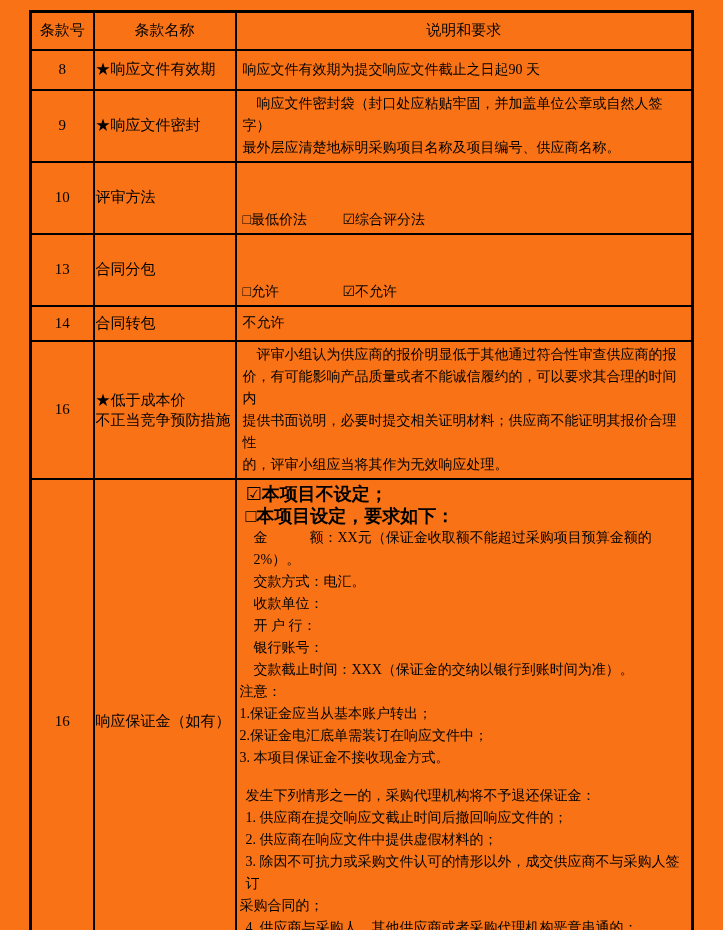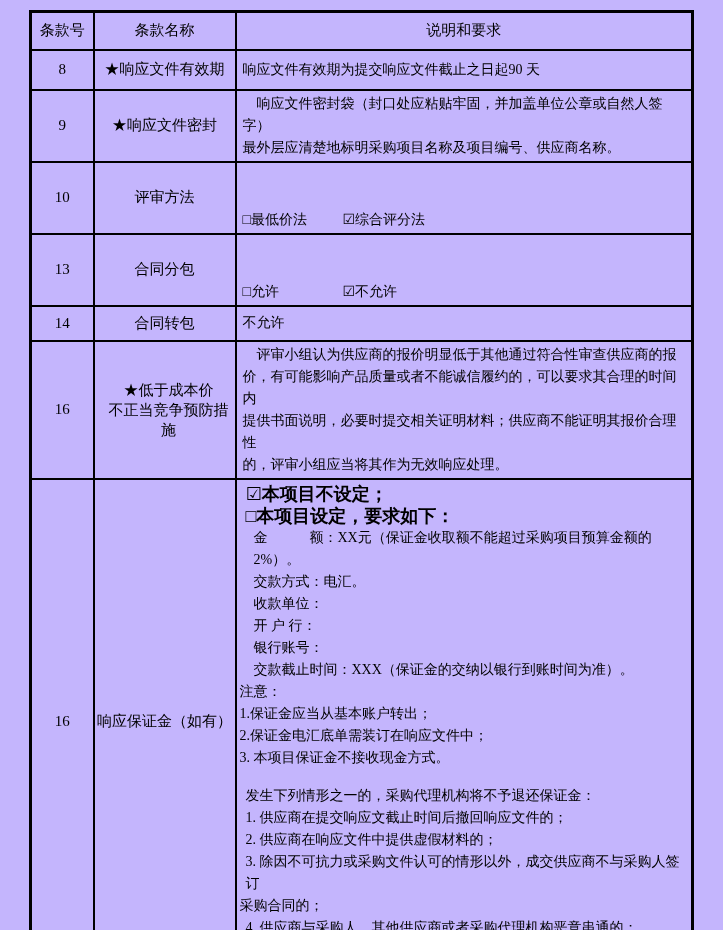--- a/index.html
+++ b/index.html
@@ -1,44 +1,44 @@
 <!DOCTYPE html>
 <html><head>
 <meta charset="utf-8">
 <style>
   html,body{margin:0;padding:0;background:#ffffff;}
-  .page{position:relative;width:723px;height:930px;background:#c4b5fd;overflow:hidden;
+  .page{position:relative;width:723px;height:930px;background:#f97316;overflow:hidden;
         font-family:"Liberation Serif","DejaVu Serif",serif;color:#000;}
   table.doc{position:absolute;left:29px;top:10px;width:662px;
         border-collapse:collapse;table-layout:fixed;
         border:3px solid #000;}
   td{border:2px solid #000;padding:0;overflow:hidden;}
   td.no{text-align:center;vertical-align:middle;font-size:15px;}
-  td.name{text-align:center;vertical-align:middle;font-size:15px;padding:0 1px;}
+  td.name{vertical-align:middle;font-size:15px;padding:0 1px;}
   td.desc{vertical-align:middle;font-size:14px;padding:2px 6px;line-height:22px;}
   td.vtop{vertical-align:top;}
   tr.h38{height:38px;} tr.h40{height:40px;} tr.h54{height:54px;}
   tr.h31{height:31px;} tr.h29{height:29px;} tr.h33{height:33px;}
   tr.h32{height:32px;} tr.h30{height:35px;} tr.h128{height:128px;}
   tr.h432{height:432px;}
   .hdr{font-size:15px;text-align:center;vertical-align:middle;}
   .ind1{text-indent:1em;}
   .lh27{line-height:27px;margin-left:47px;}
   .lh31{line-height:31px;}
   .lh215{line-height:21.5px;}
   .opt1{display:inline-block;width:100px;margin-top:44px;}
   .bopt{font-family:"Liberation Sans","DejaVu Sans",sans-serif;font-weight:bold;
         font-size:18px;padding-left:6px;}
   .det{padding-left:14px;}
   .flush{padding-left:0;}
   .itm{padding-left:6px;}
   .itm5{padding-left:12px;}
   .gap{margin-top:16px;}
   .center{text-align:center;}
-  .namewrap div{line-height:20px;margin-left:8px;}
+  .namewrap div{line-height:20px;}
 </style>
 </head>
 <body>
 
 <div class="page">
   <table class="doc">
     <colgroup>
       <col style="width:63px">
         <col style="width:142px">
         <col style="width:457px">

